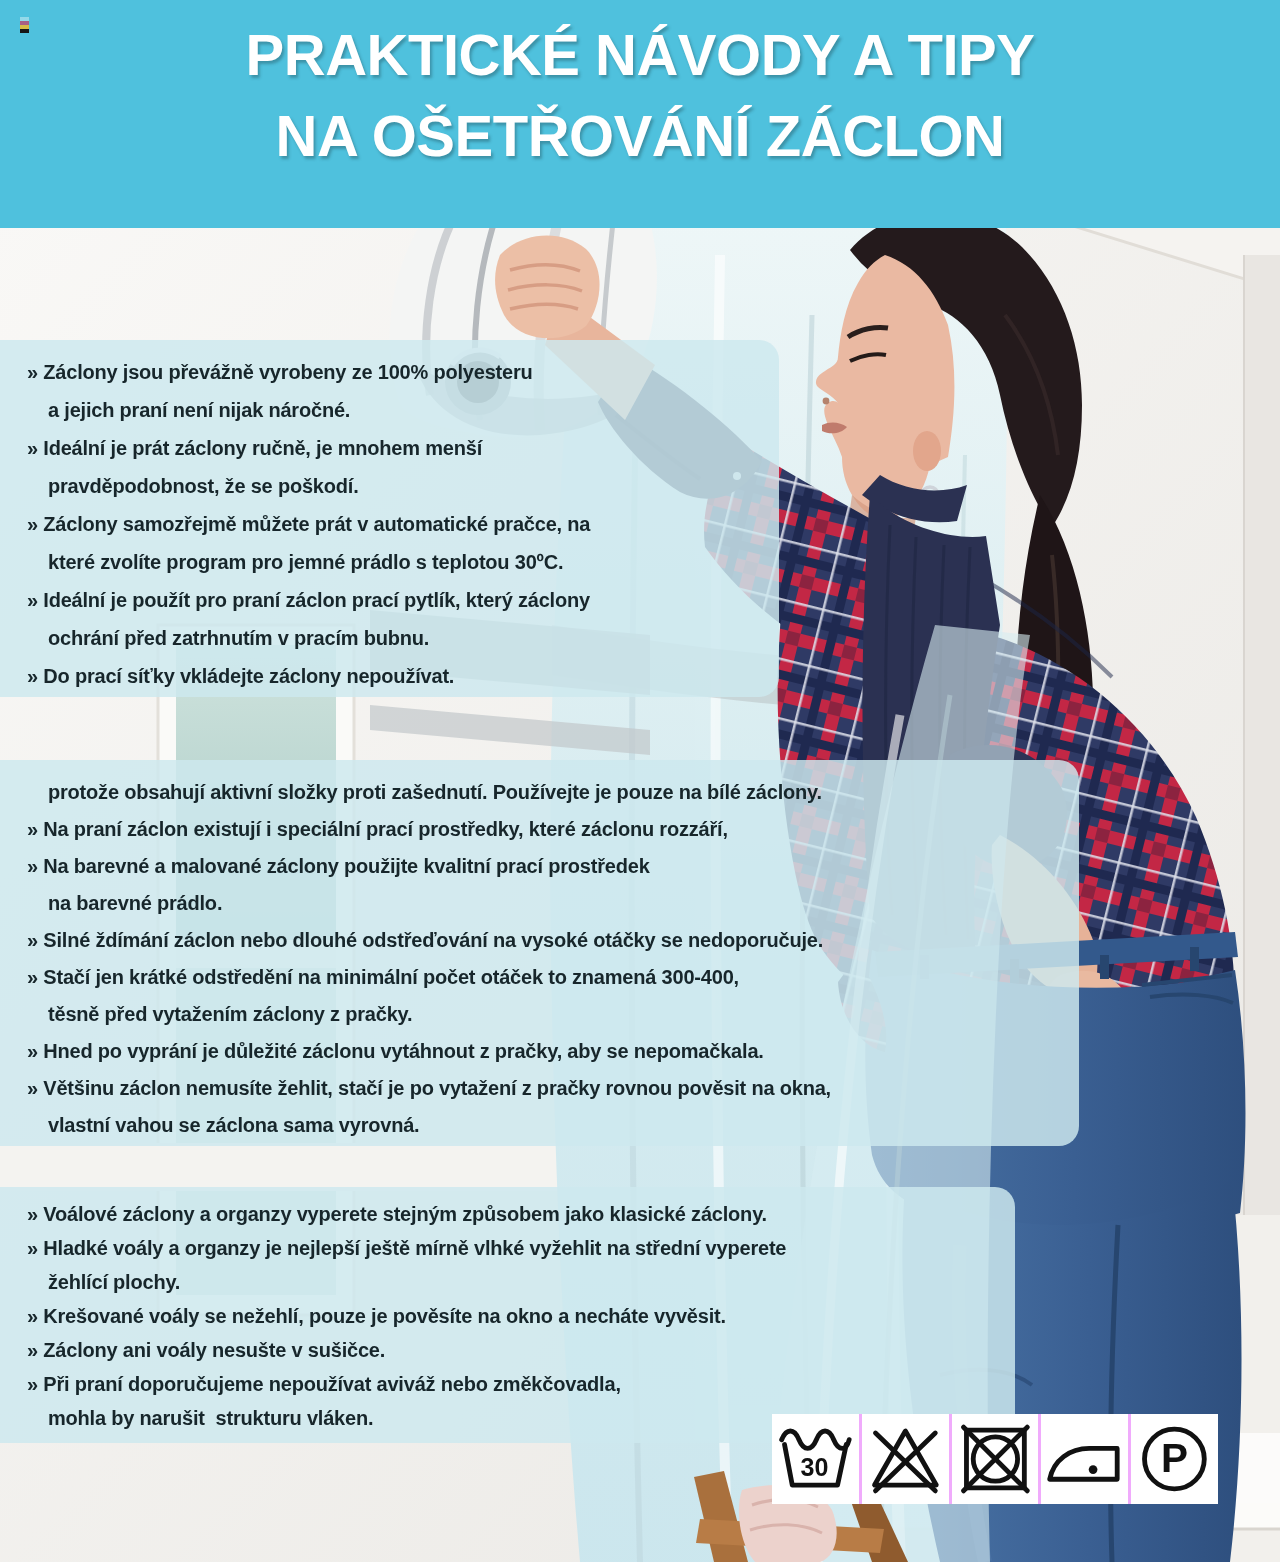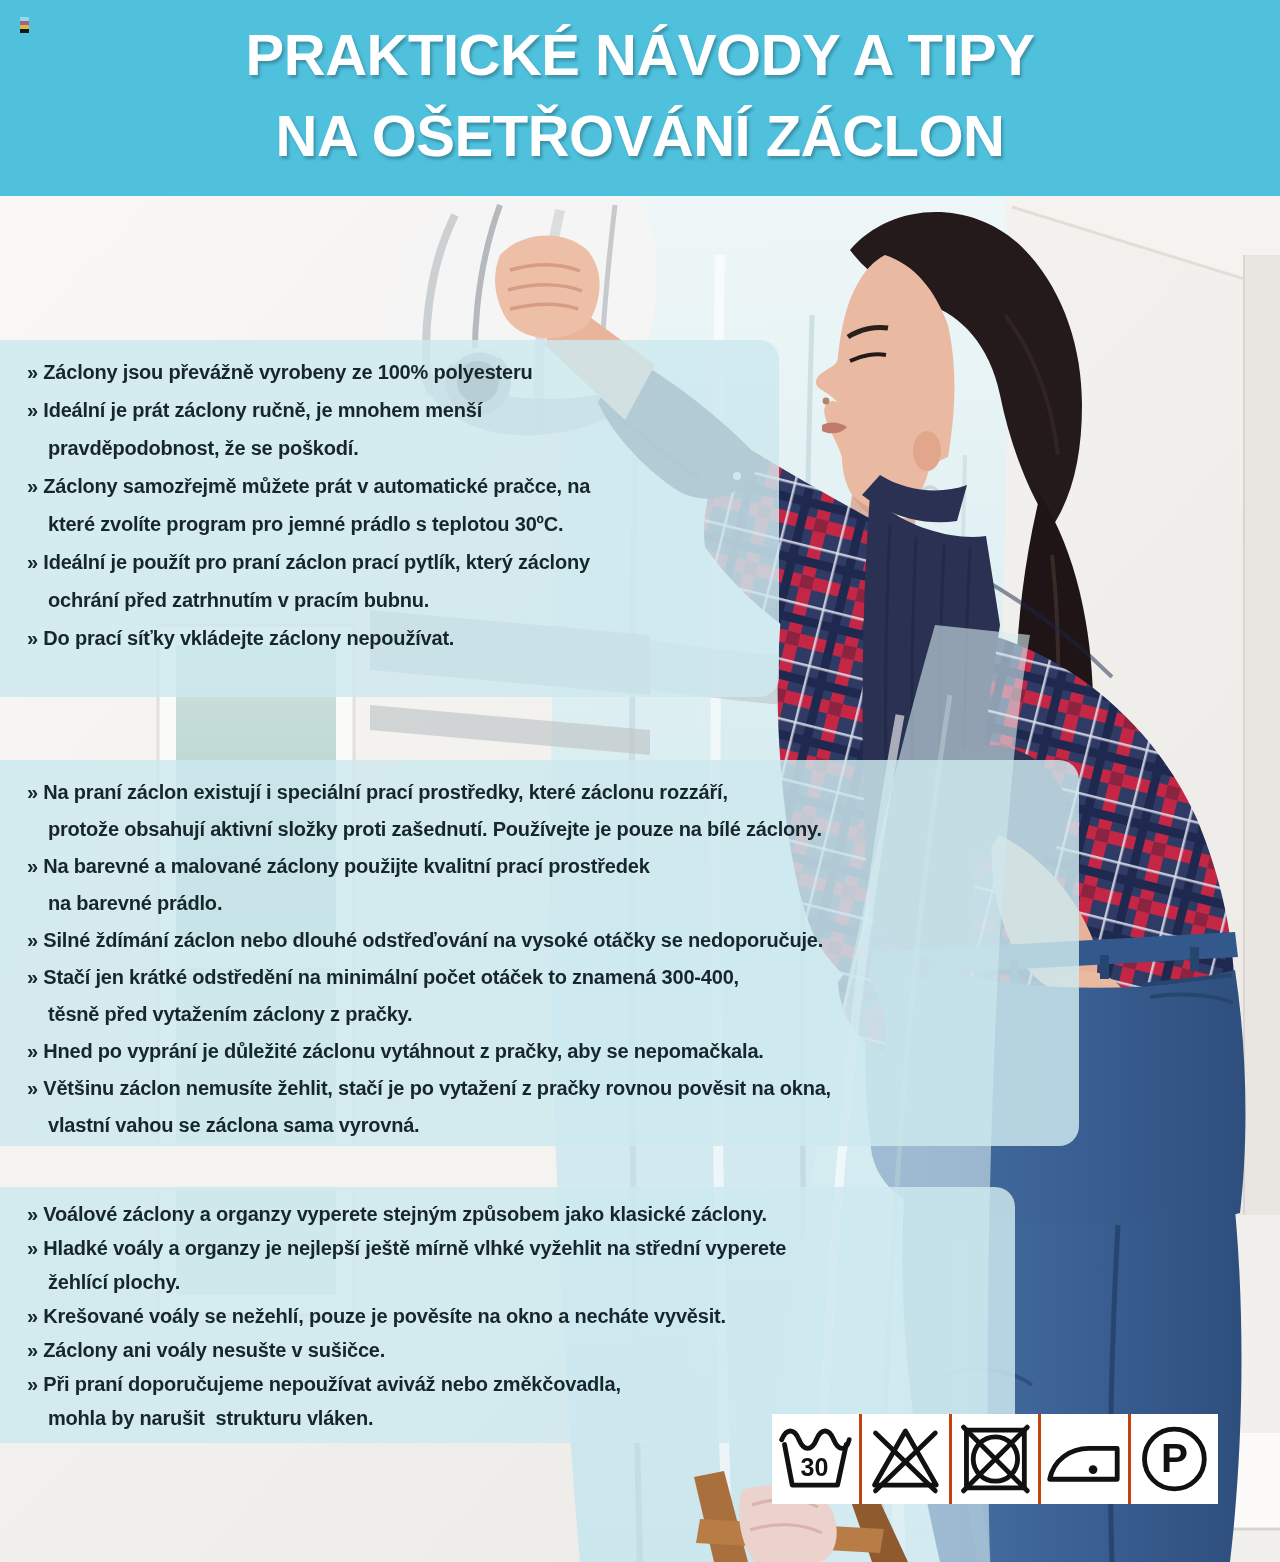--- a/index.html
+++ b/index.html
@@ -1,38 +1,38 @@
 <!DOCTYPE html>
 <html><head>
 <meta charset="utf-8">
 <style>
   html,body{margin:0;padding:0;background:#888;}
   .page{position:relative;width:1280px;height:1562px;overflow:hidden;background:#f1efec;
         font-family:"Liberation Sans",sans-serif;}
   .photo{position:absolute;left:0;top:195px;width:1280px;height:1367px;}
   
-  .hdr{position:absolute;left:0;top:0;width:1280px;height:196px;background:#4fc1dd;z-index:5;}
+  .hdr{position:absolute;left:0;top:0;width:1280px;height:228px;background:#4fc1dd;z-index:5;}
   .hdr h1{margin:0;padding-top:14px;text-align:center;color:#ffffff;font-weight:700;
           font-size:58px;line-height:81px;letter-spacing:-.5px;
           text-shadow:2px 3px 3px rgba(30,70,82,.38);}
   .hdr h1 span{display:block;}
   .mark{position:absolute;left:20px;top:17px;width:9px;height:16px;display:flex;flex-direction:column;}
   .mark i{flex:1;display:block;}
   .m1{background:#93d9e9;} .m2{background:#a85f86;} .m3{background:#d6bb47;} .m4{background:#161616;}
   
   .tip{position:absolute;left:0;background:rgba(205,232,238,.84);border-radius:0 20px 20px 0;
        color:#17262b;font-weight:700;font-size:20px;letter-spacing:-.2px;white-space:nowrap;z-index:4;}
   .tip p{margin:0;}
   .b1{top:340px;width:752px;height:344px;padding:13px 0 0 27px;line-height:38px;}
   .b2{top:760px;width:1052px;height:372px;padding:14px 0 0 27px;line-height:37px;}
   .b3{top:1187px;width:988px;height:246px;padding:10px 0 0 27px;line-height:34px;}
   .ind{padding-left:21px;}
   
   .care-strip{position:absolute;left:772px;top:1414px;width:446px;height:90px;display:flex;gap:3px;
-              background:#c2410c;z-index:6;}
+              background:#f0abfc;z-index:6;}
   .care{flex:1;background:#ffffff;}
   .care svg{display:block;width:100%;height:100%;}
   .cs{stroke:#111;stroke-width:5;fill:none;stroke-linecap:round;stroke-linejoin:round;}
   .ct{fill:#111;font-family:"Liberation Sans",sans-serif;font-weight:700;}
 </style>
 </head>
 <body>
 
 <div class="page">
 
@@ -212,32 +212,33 @@
         <i class="m4"></i>
     </span>
     <h1>
       <span>PRAKTICKÉ NÁVODY A TIPY</span>
       <span>NA OŠETŘOVÁNÍ ZÁCLON</span>
     </h1>
   </header>
 
   <section class="tip b1">
     <p class="line">» Záclony jsou převážně vyrobeny ze 100% polyesteru</p>
+    <p class="line ind">a jejich praní není nijak náročné.</p>
     <p class="line">» Ideální je prát záclony ručně, je mnohem menší</p>
     <p class="line ind">pravděpodobnost, že se poškodí.</p>
     <p class="line">» Záclony samozřejmě můžete prát v automatické pračce, na</p>
     <p class="line ind">které zvolíte program pro jemné prádlo s teplotou 30ºC.</p>
     <p class="line">» Ideální je použít pro praní záclon prací pytlík, který záclony</p>
     <p class="line ind">ochrání před zatrhnutím v pracím bubnu.</p>
     <p class="line">» Do prací síťky vkládejte záclony nepoužívat.</p>
   </section>
 
   <section class="tip b2">
+    <p class="line ind">protože obsahují aktivní složky proti zašednutí. Používejte je pouze na bílé záclony.</p>
     <p class="line">» Na praní záclon existují i speciální prací prostředky, které záclonu rozzáří,</p>
-    <p class="line ind">protože obsahují aktivní složky proti zašednutí. Používejte je pouze na bílé záclony.</p>
     <p class="line">» Na barevné a malované záclony použijte kvalitní prací prostředek</p>
     <p class="line ind">na barevné prádlo.</p>
     <p class="line">» Silné ždímání záclon nebo dlouhé odstřeďování na vysoké otáčky se nedoporučuje.</p>
     <p class="line">» Stačí jen krátké odstředění na minimální počet otáček to znamená 300-400,</p>
     <p class="line ind">těsně před vytažením záclony z pračky.</p>
     <p class="line">» Hned po vyprání je důležité záclonu vytáhnout z pračky, aby se nepomačkala.</p>
     <p class="line">» Většinu záclon nemusíte žehlit, stačí je po vytažení z pračky rovnou pověsit na okna,</p>
     <p class="line ind">vlastní vahou se záclona sama vyrovná.</p>
   </section>
 

